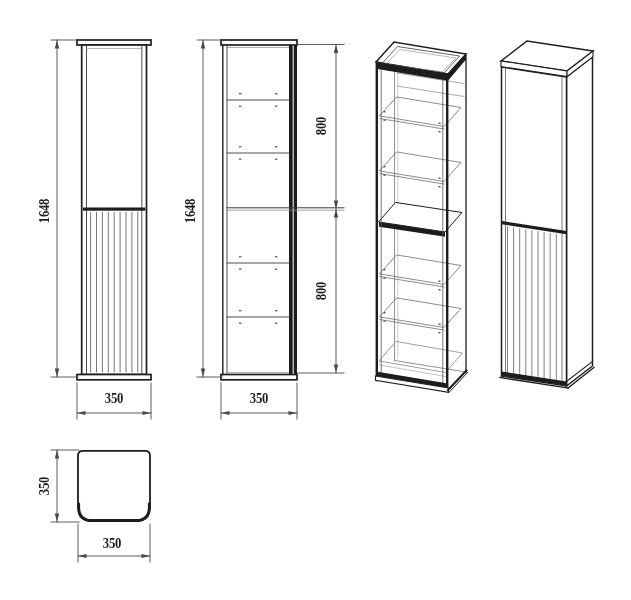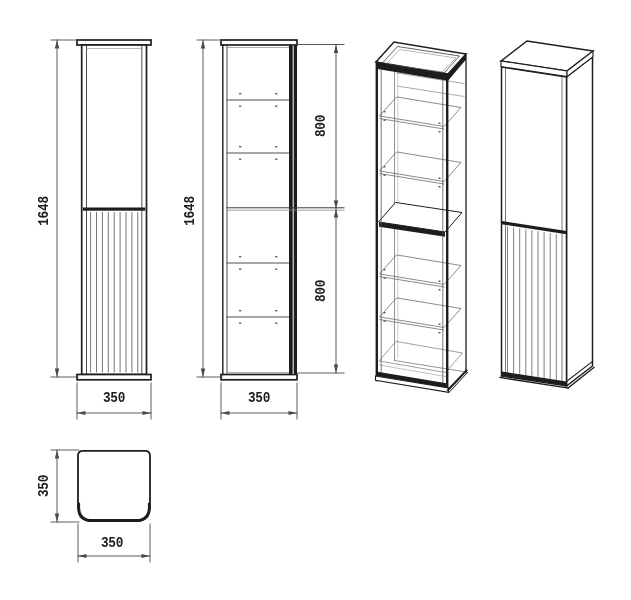--- a/index.html
+++ b/index.html
@@ -1,18 +1,18 @@
 <!DOCTYPE html>
 <html><head>
 <meta charset="utf-8">
 <style>
   html,body{margin:0;padding:0;background:#fff;}
   .canvas{
     position:relative;width:631px;height:600px;background:#ffffff;
-    font-family:Liberation Mono, monospace;overflow:hidden;
+    font-family:Liberation Serif, serif;overflow:hidden;
   }
   .canvas svg{position:absolute;left:0;top:0;}
   .dim-label{
     position:absolute;font-weight:bold;font-size:15.5px;color:#1d1d1f;
     letter-spacing:-0.3px;white-space:nowrap;background:#ffffff;padding:0 2px;
     transform:translate(-50%,-50%) scaleX(0.82);
   }
   .dim-label.vert{transform:translate(-50%,-50%) rotate(-90deg) scaleX(0.82);}
 </style>
 </head>

